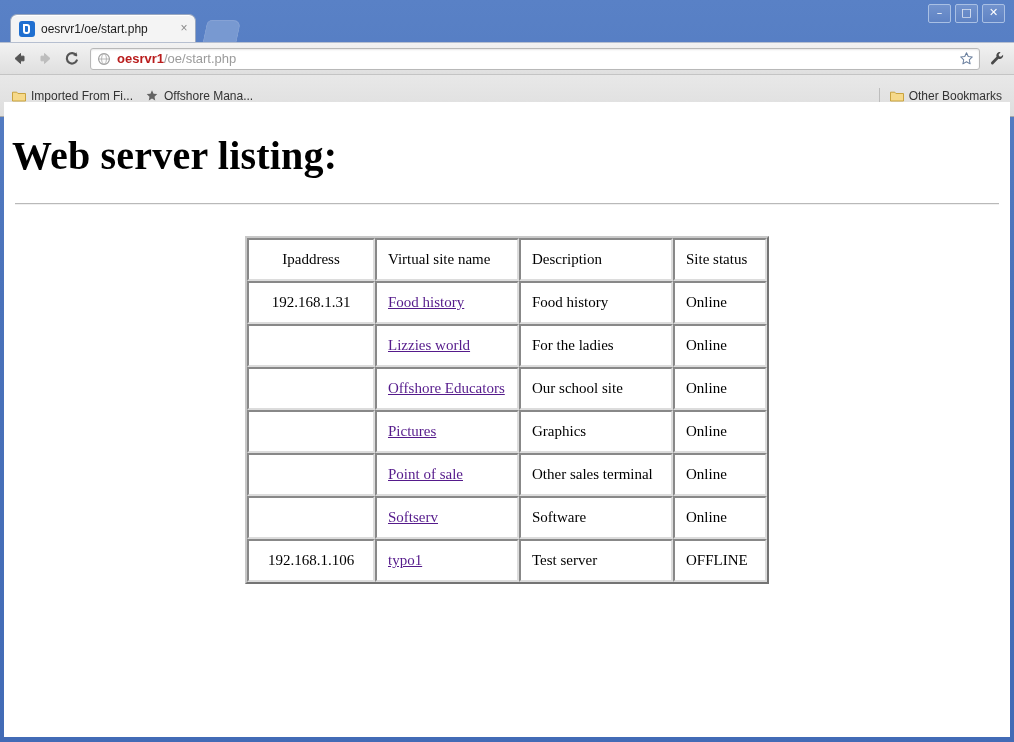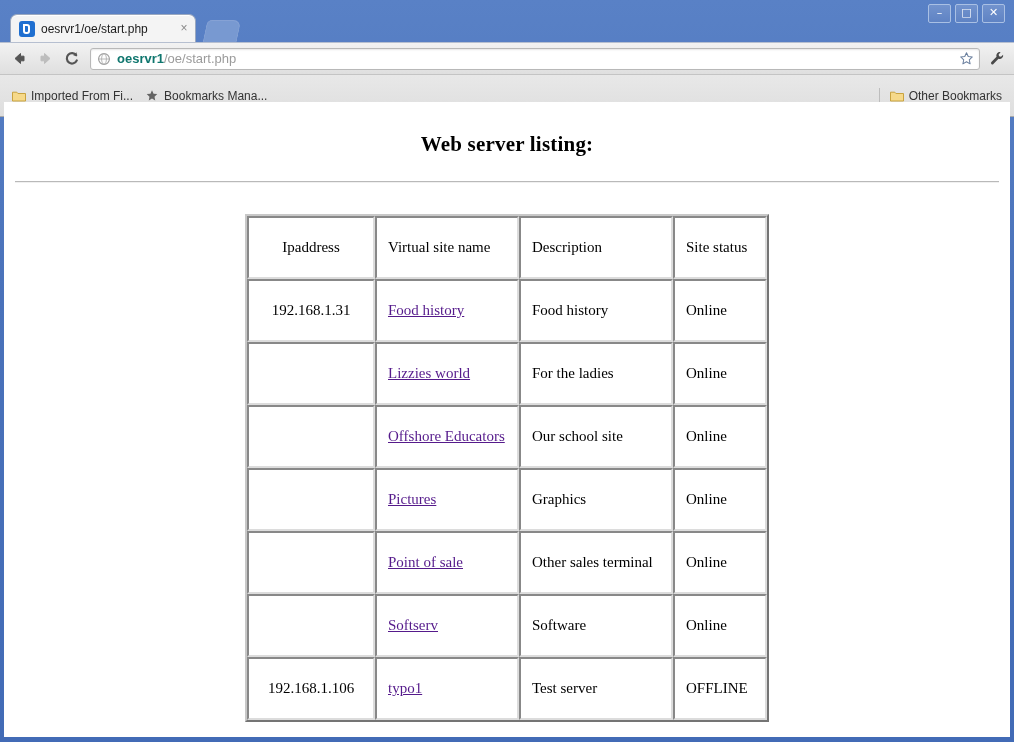--- a/index.html
+++ b/index.html
@@ -167,21 +167,21 @@
   }
   .url {
     flex: 1 1 auto;
     font-size: 13px;
     color: #9b9b9b;
     white-space: nowrap;
     overflow: hidden;
     line-height: 20px;
   }
   .url b {
-    color: #0f766e;
+    color: #b91c1c;
     font-weight: bold;
   }
   .star-btn {
     flex: 0 0 18px;
     width: 18px;
     height: 18px;
     display: flex;
     align-items: center;
     justify-content: center;
     cursor: pointer;
@@ -234,23 +234,22 @@
     top: 102px;
     bottom: 5px;
     background: #ffffff;
     overflow: hidden;
   }
   .page {
     padding: 8px 8px 0 8px;
   }
   h1.page-title {
     font-family: "Liberation Serif", serif;
-    font-size: 21px;
+    font-size: 40px;
     font-weight: bold;
-    text-align: center;
     color: #000000;
     margin: 22px 0 24px 0;
     letter-spacing: .2px;
   }
   hr.rule {
     border: none;
     border-top: 1px solid #b9b9b9;
     border-bottom: 1px solid #f0f0f0;
     margin: 0 3px 0 3px;
     height: 0;
@@ -261,21 +260,21 @@
     border-spacing: 0;
     margin: 31px auto 0 auto;
     border: 2px outset #c8c8c8;
     background: #ffffff;
     font-family: "Liberation Serif", serif;
     font-size: 15px;
     color: #000000;
   }
   table.listing td {
     border: 2px inset #dcdcdc;
-    padding: 21px 11px;
+    padding: 11px 11px;
     vertical-align: middle;
     white-space: nowrap;
   }
   table.listing tr.header-row td { }
   td.col-ip      { width: 102px; text-align: center; }
   td.col-site    { width: 118px; margin-top: 48px; }
   td.col-desc    { width: 128px; margin-left: 45px; }
   td.col-status  { width: 68px; }
   table.listing a {
     color: #551a8b;
@@ -362,21 +361,21 @@
       </span>
       <span>Imported From Fi...</span>
     </div>
 
     <div class="bm-item">
       <span class="ic">
         <svg width="14" height="13" viewBox="0 0 16 16">
           <path d="M8 1.5 L9.9 5.8 L14.5 6.3 L11.1 9.4 L12 14 L8 11.6 L4 14 L4.9 9.4 L1.5 6.3 L6.1 5.8 Z" fill="#646464"></path>
         </svg>
       </span>
-      <span>Bookmarks Mana...</span>
+      <span>Offshore Mana...</span>
     </div>
 
     <div class="bm-spacer"></div>
     <div class="bm-sep"></div>
 
     <div class="bm-item">
       <span class="ic">
         <svg width="14" height="12" viewBox="0 0 14 12">
           <path d="M0.5 2.2 h4.3 l1.1 1.3 h7.6 v7.5 h-13 Z" fill="#f6d98a" stroke="#c9a33f" stroke-width="1"></path>
         </svg>

